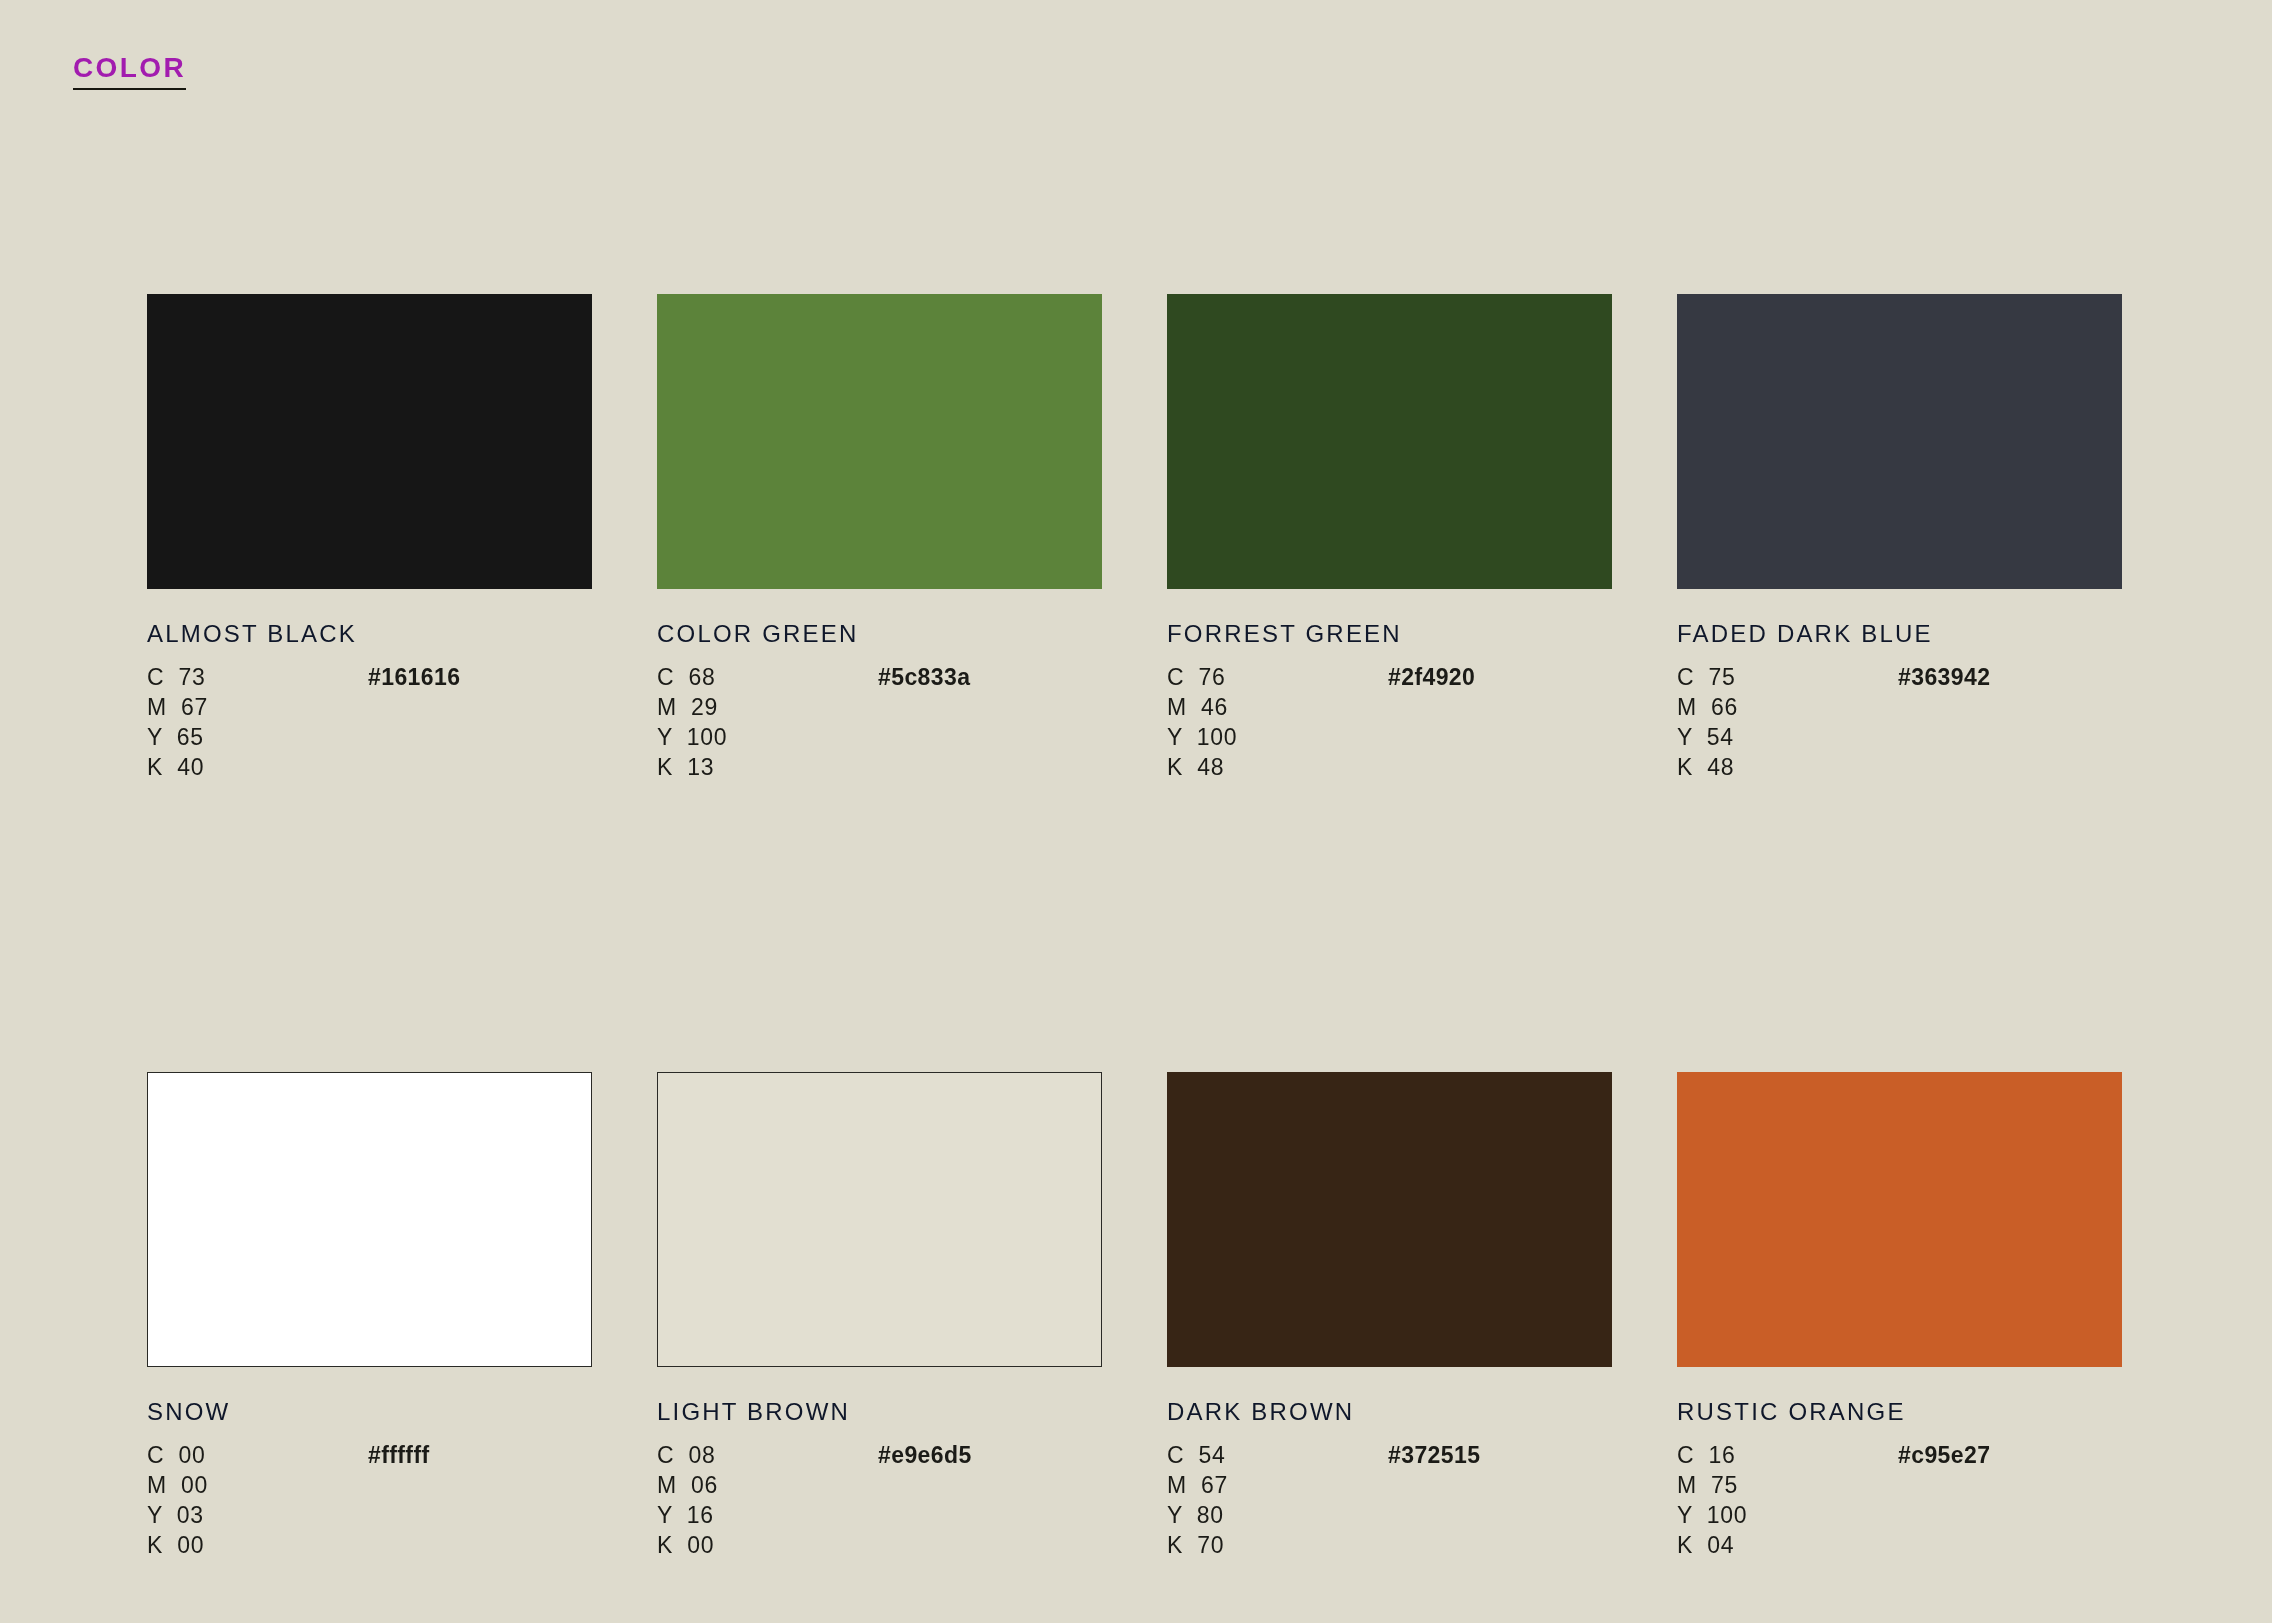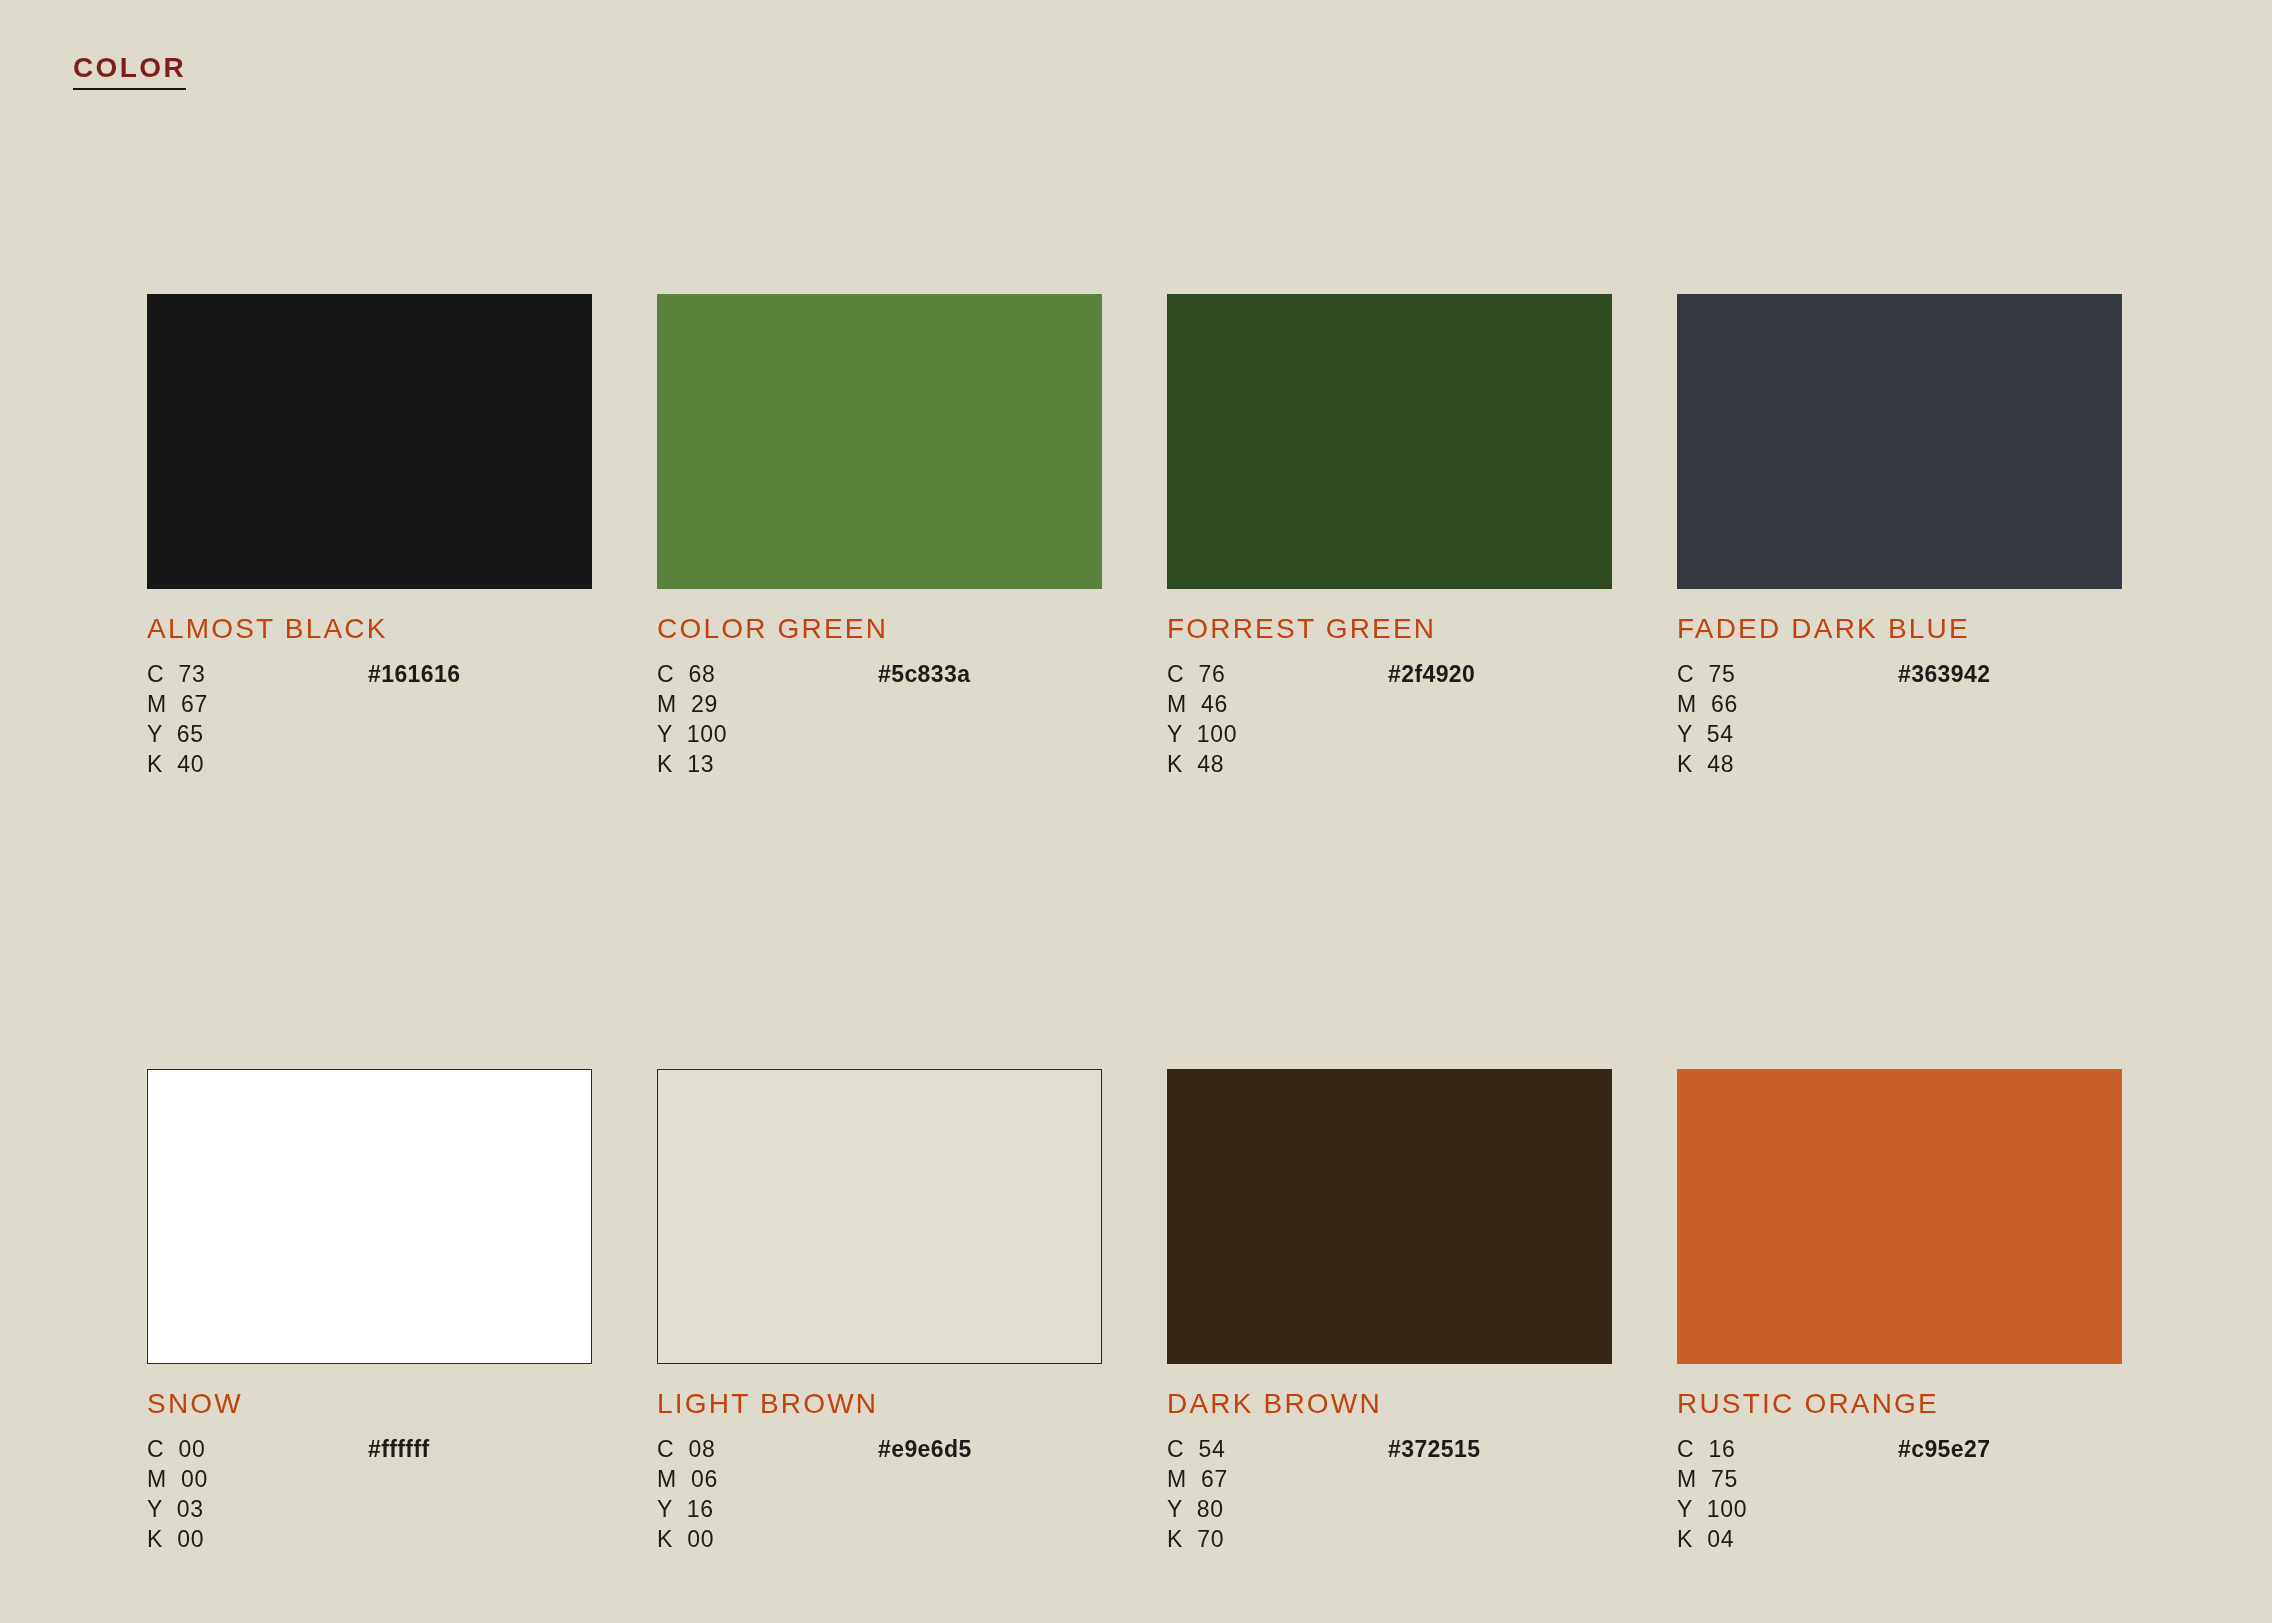--- a/index.html
+++ b/index.html
@@ -21,21 +21,21 @@
     position: absolute;
     left: 73px;
     top: 53px;
   }
   .page-title {
     display: inline-block;
     font-size: 28px;
     font-weight: bold;
     letter-spacing: 2.4px;
     line-height: 1.1;
-    color: #7f1d1d;
+    color: #a21caf;
     border-bottom: 2.7px solid #17170f;
     padding-bottom: 4.5px;
   }
 
   
   .grid {
     position: absolute;
     left: 147px;
     top: 294px;
     width: 1980px;
@@ -59,26 +59,26 @@
     box-sizing: border-box;
     display: block;
   }
   .chip.bordered {
     border: 1.8px solid #2a2a26;
     width: 445px;
     height: 295px;
   }
 
   .chip-name {
-    margin-top: 26px;
-    font-size: 28px;
+    margin-top: 33px;
+    font-size: 24px;
     font-weight: 400;
     letter-spacing: 2.2px;
     line-height: 1;
-    color: #c2410c;
+    color: #0f172a;
     white-space: nowrap;
   }
 
   .specs {
     margin-top: 16px;
     position: relative;
     height: 115px;
   }
   .cmyk {
     position: absolute;

